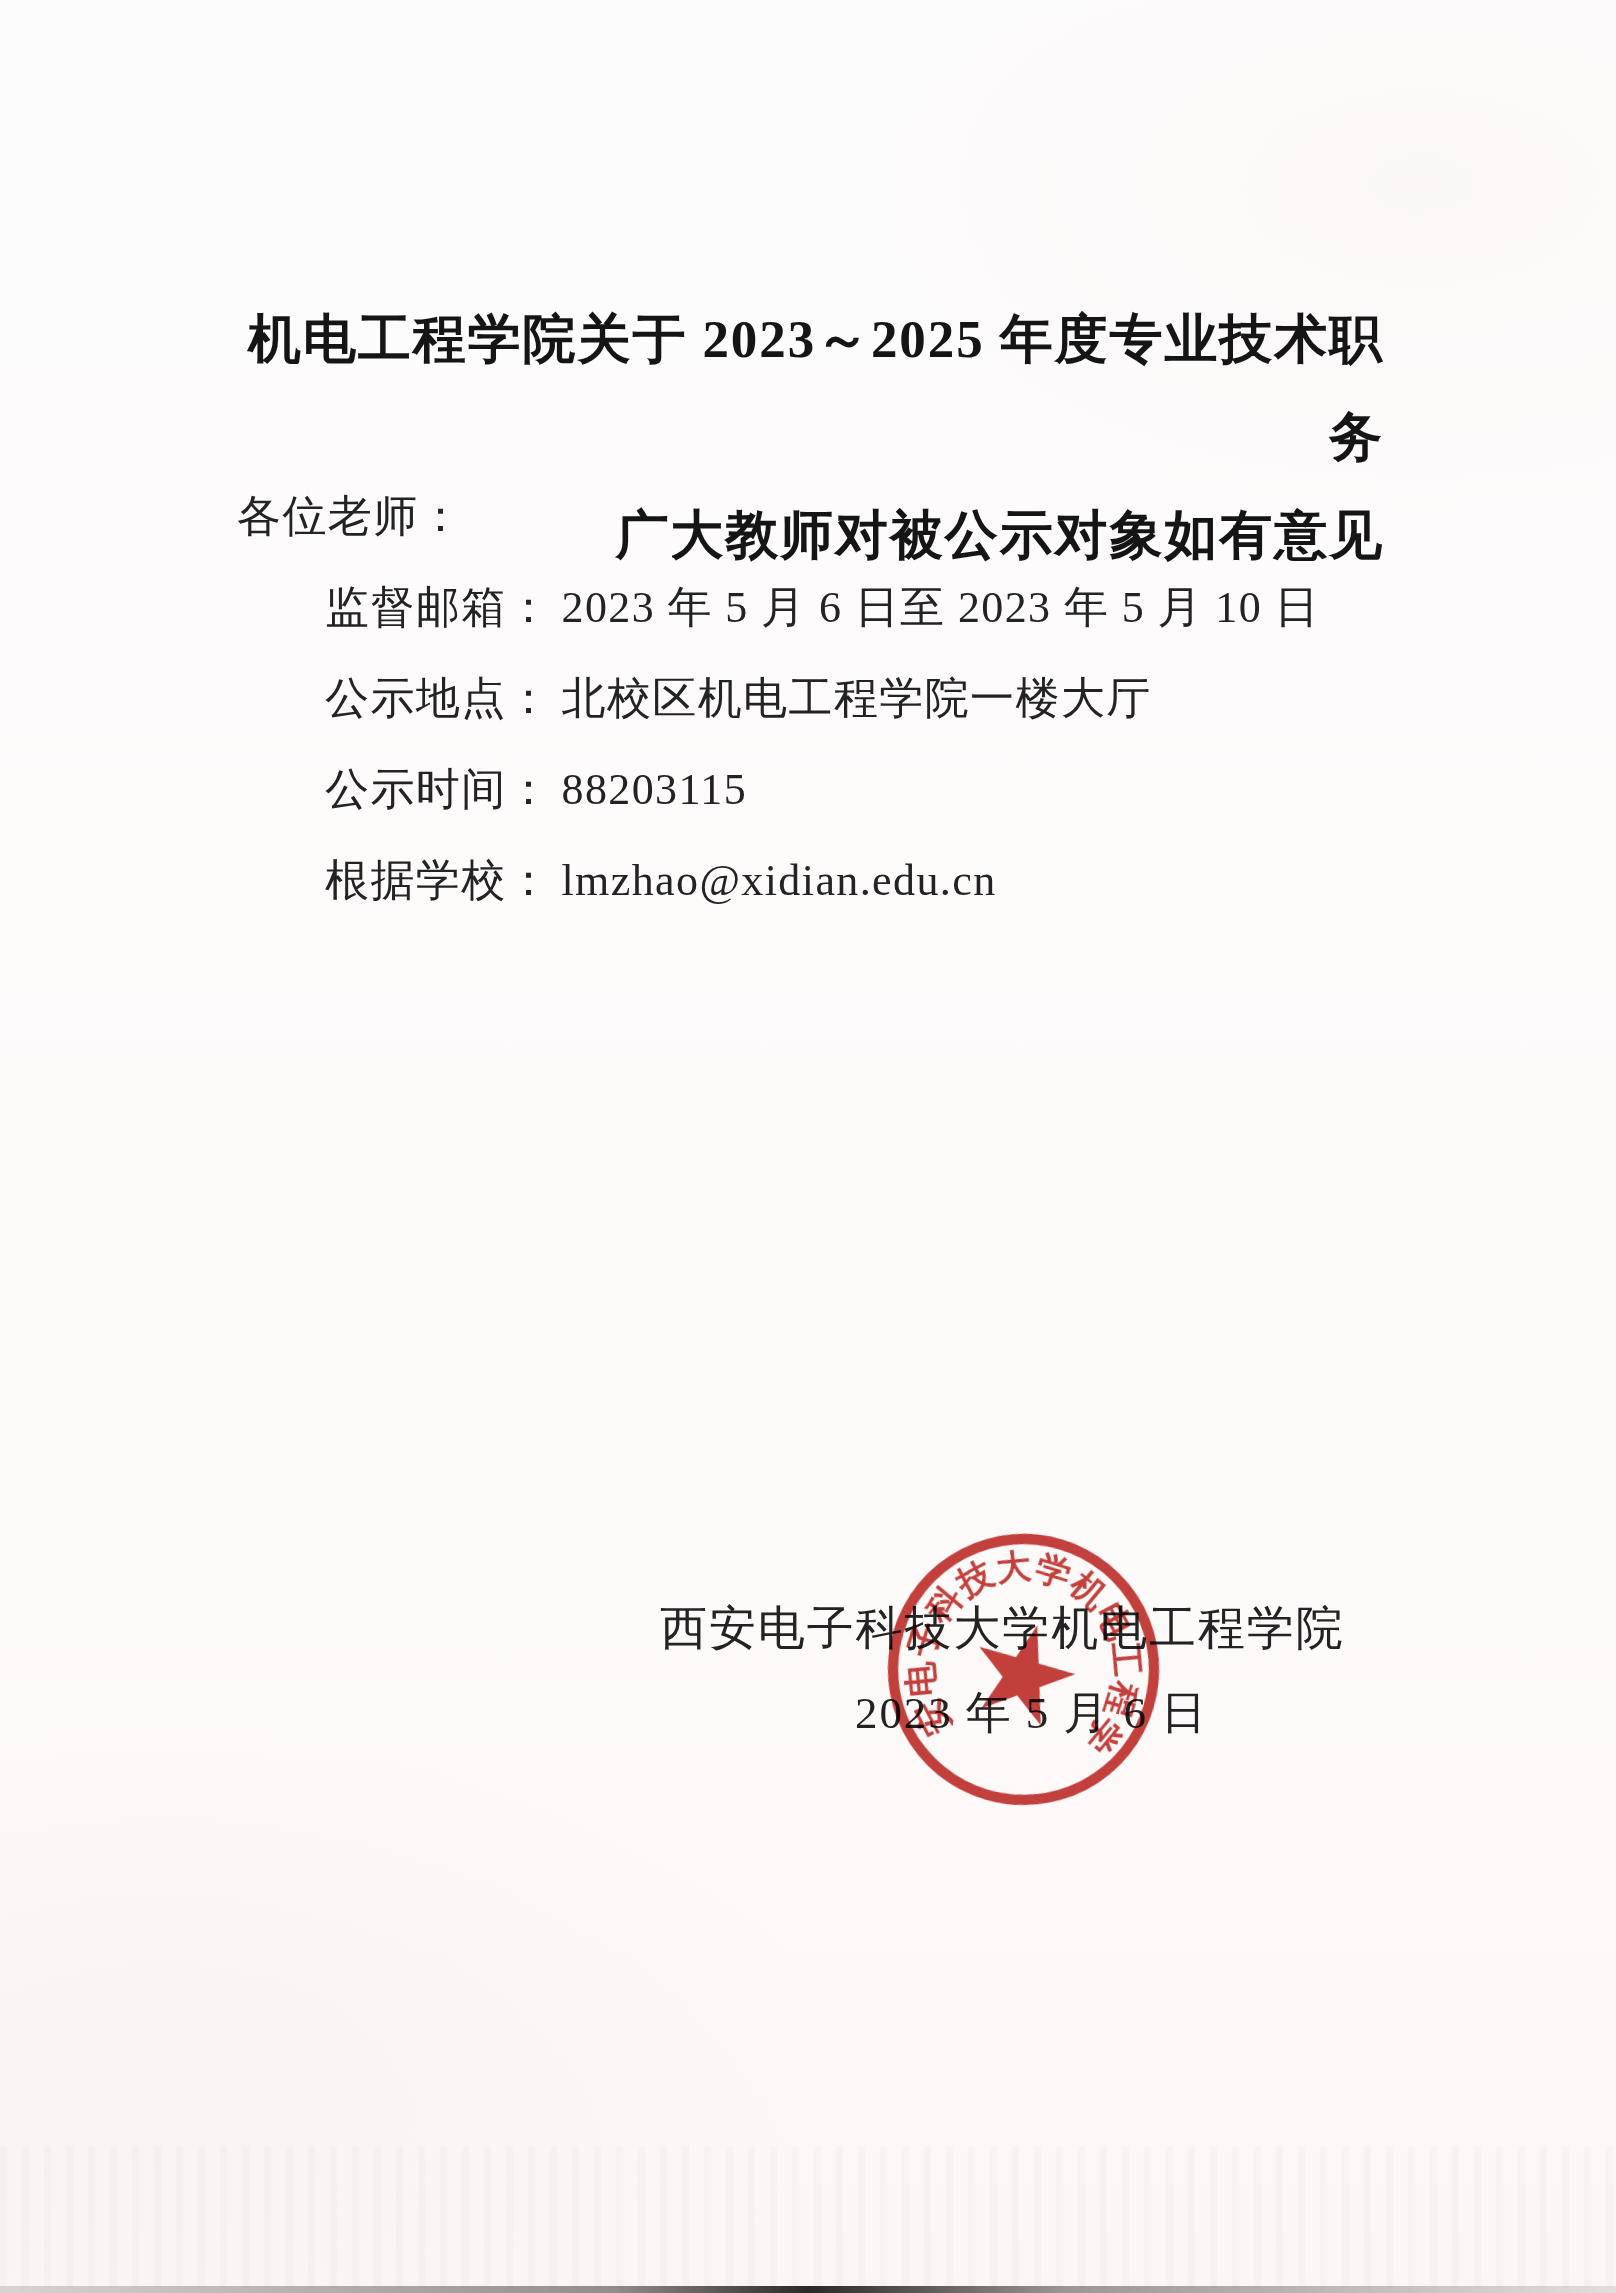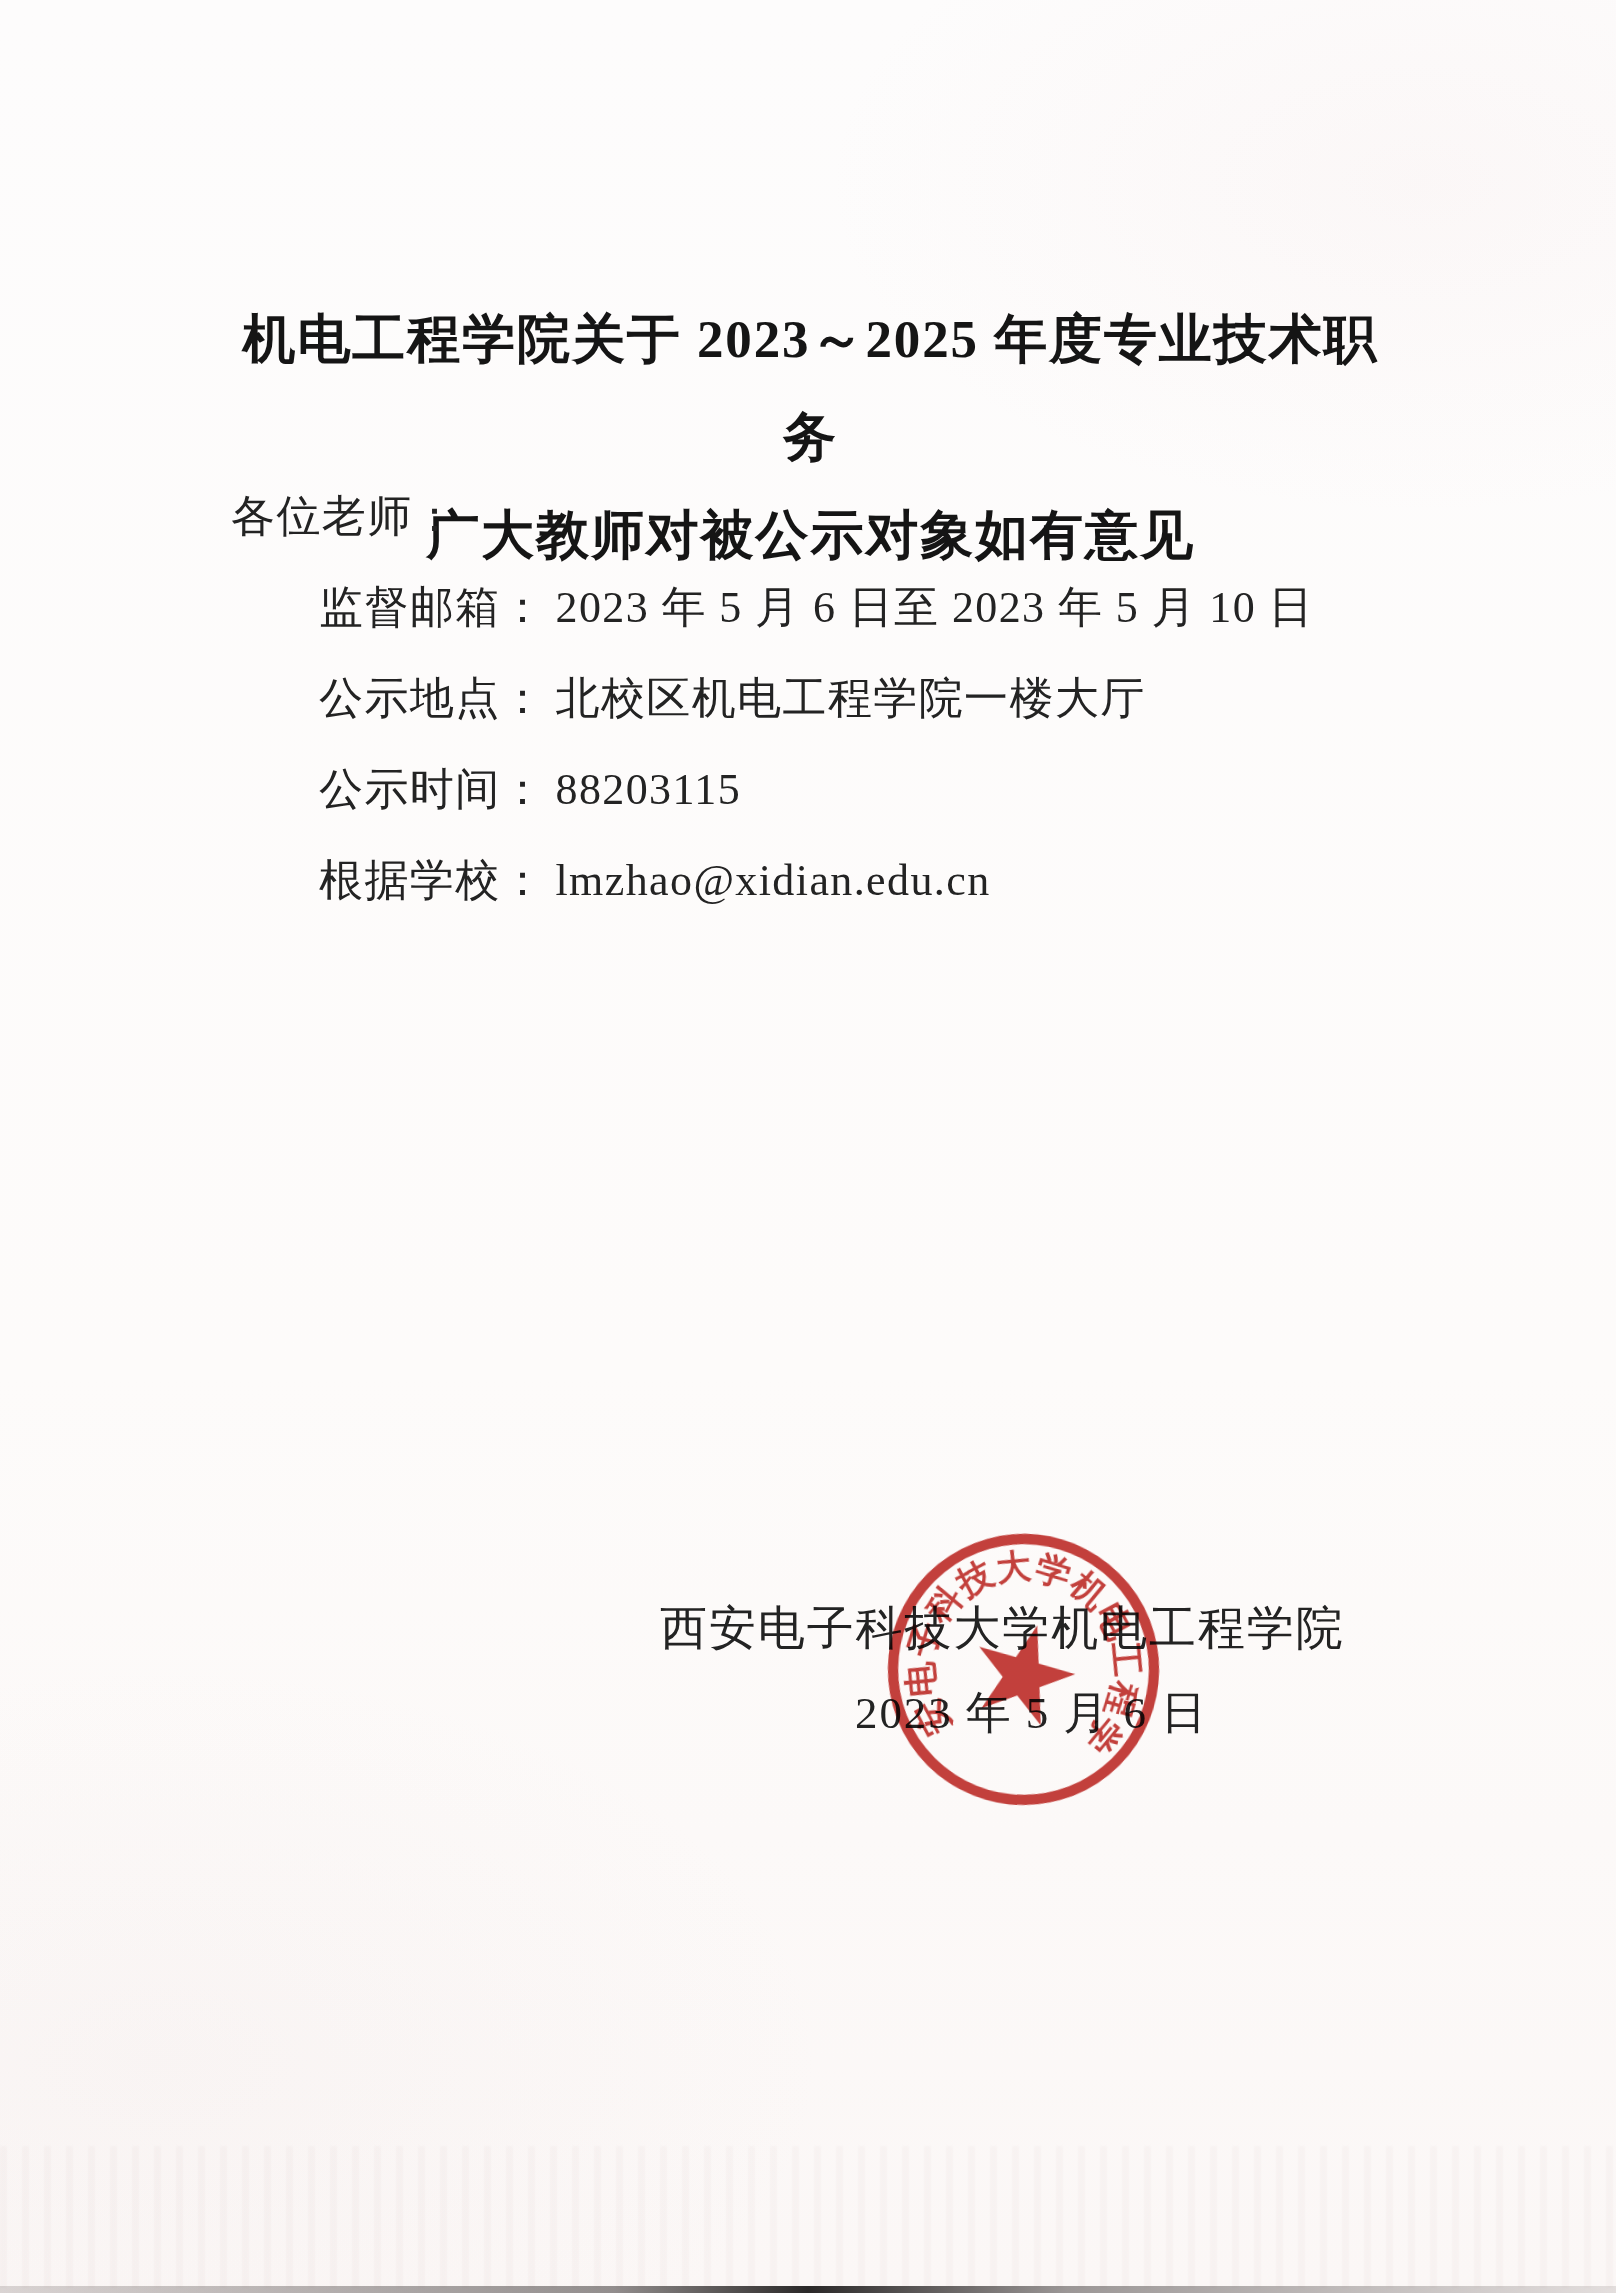--- a/index.html
+++ b/index.html
@@ -23,26 +23,26 @@
     filter:blur(0.9px);
   }
   .scan-edge{
     position:absolute;left:0;right:0;bottom:0;height:8.5px;
     background:linear-gradient(90deg,
       rgba(120,110,110,.25) 0%, rgba(60,55,55,.55) 38%,
       rgba(20,18,18,.9) 50%, rgba(60,55,55,.5) 66%, rgba(130,120,120,.2) 100%);
   }
   .title{
     position:absolute;left:237px;top:290px;width:1147px;
-    text-align:center;
+    text-align:right;
     font-size:53px;font-weight:900;line-height:98px;
     letter-spacing:1.9px;color:#151515;
   }
   .body-text{
-    position:absolute;left:231px;top:471px;width:1147px;
+    position:absolute;left:237px;top:471px;width:1147px;
     font-size:44px;line-height:91px;letter-spacing:1.4px;
   }
   .body-text p{margin:0;text-align:justify;}
   .indent{text-indent:2em;}
   .info-line{white-space:nowrap;}
   .info-line .value{padding-left:9.5px;}
   .signature{
     position:absolute;left:660px;top:1597px;
     font-size:47px;letter-spacing:1.9px;white-space:nowrap;z-index:2;
   }

